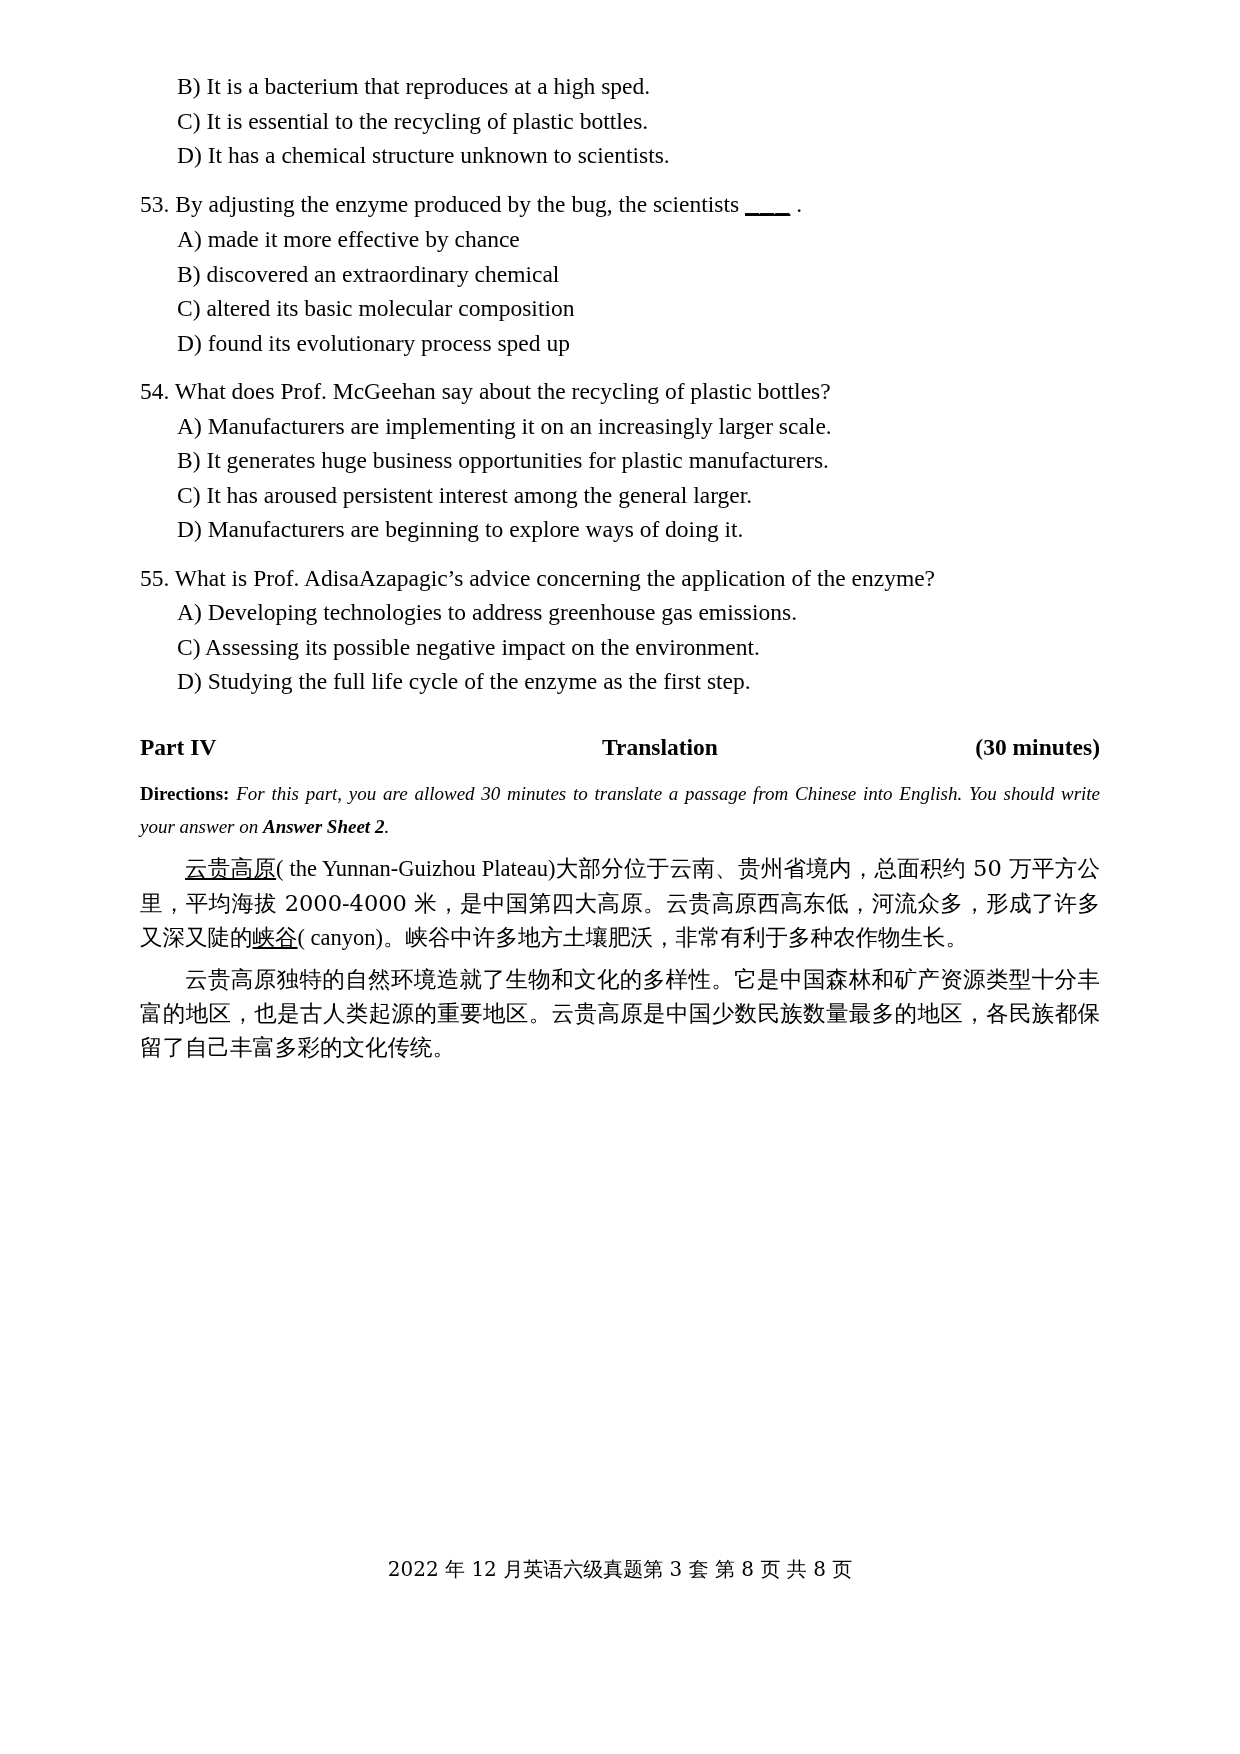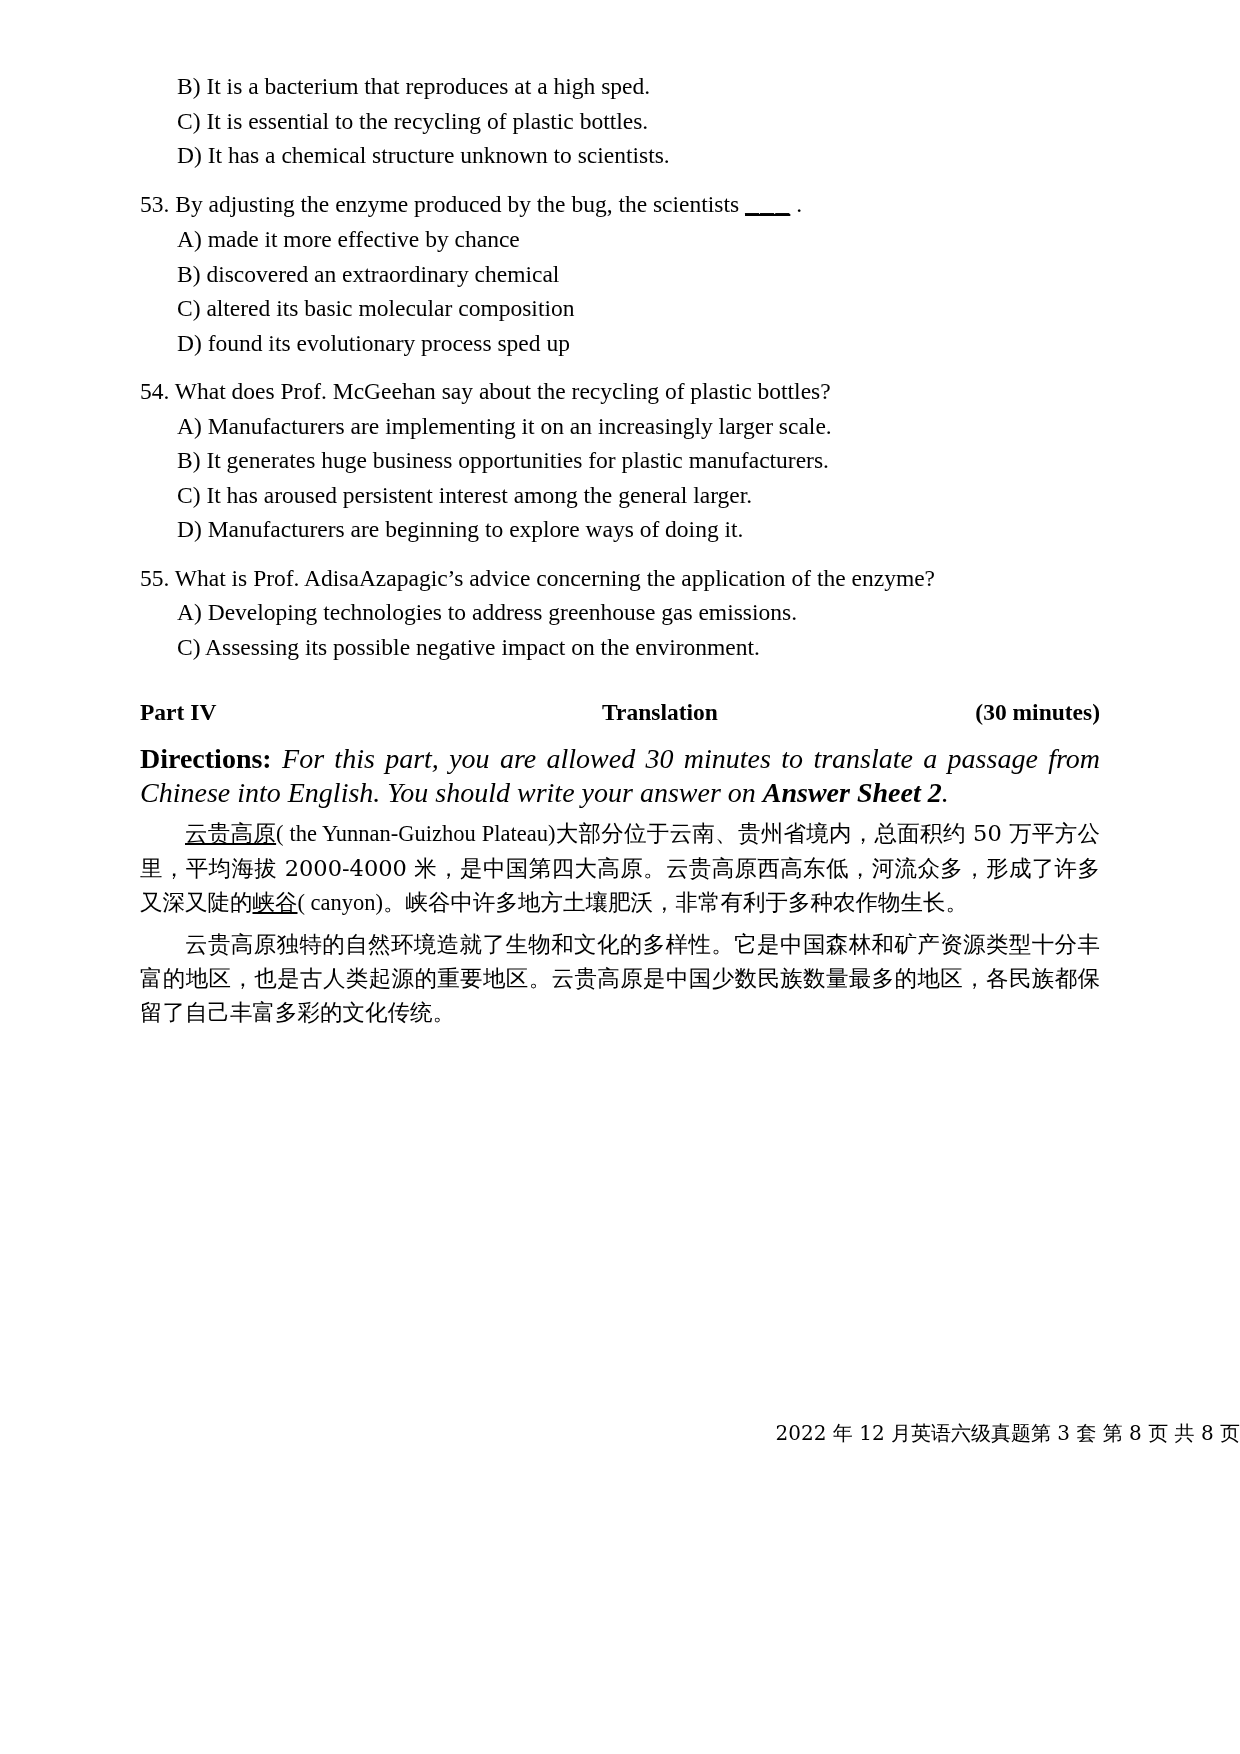--- a/index.html
+++ b/index.html
@@ -56,21 +56,21 @@
     font-weight: bold;
     font-size: 23.5px;
     margin-top: 35px;
     margin-bottom: 16px;
   }
   .part-head .ph-left { width: 330px; }
   .part-head .ph-mid  { flex: 1; text-align: center; }
   .part-head .ph-right { width: 250px; text-align: right; }
 
   .directions {
-    font-size: 28px;
+    font-size: 19px;
     line-height: 33.5px;
     text-align: justify;
     margin: 0 0 6px 0;
   }
   .directions b { font-weight: bold; }
   .directions i { font-style: italic; }
   .directions i b, .directions b i { font-style: italic; font-weight: bold; }
 
   
   .cn-para {
@@ -86,23 +86,23 @@
     font-family: "Liberation Serif", "DejaVu Serif", serif;
   }
   .cn-para .ul {
     text-decoration: underline;
   }
 
   
   .footer {
     position: absolute;
     left: 0;
-    top: 1420px;
+    top: 1556px;
     width: 1240px;
-    text-align: right;
+    text-align: center;
     font-size: 20px;
     font-family: "DejaVu Serif", "Liberation Serif", serif;
   }
 </style>
 </head>
 <body>
 
 <div class="page">
 
   <div class="mc-block first-group">
@@ -124,20 +124,21 @@
     <div class="q-line q-opt">A) Manufacturers are implementing it on an increasingly larger scale.</div>
     <div class="q-line q-opt">B) It generates huge business opportunities for plastic manufacturers.</div>
     <div class="q-line q-opt">C) It has aroused persistent interest among the general larger.</div>
     <div class="q-line q-opt">D) Manufacturers are beginning to explore ways of doing it.</div>
   </div>
 
   <div class="mc-block">
     <div class="q-line q-stem">55. What is Prof. AdisaAzapagic’s advice concerning the application of the enzyme?</div>
     <div class="q-line q-opt">A) Developing technologies to address greenhouse gas emissions.</div>
     <div class="q-line q-opt">C) Assessing its possible negative impact on the environment.</div>
+    <div class="q-line q-opt">D) Studying the full life cycle of the enzyme as the first step.</div>
   </div>
 
   <div class="part-head">
     <div class="ph-left">Part IV</div>
     <div class="ph-mid">Translation</div>
     <div class="ph-right">(30 minutes)</div>
   </div>
 
   <p class="directions"><b>Directions:</b> <i>For this part, you are allowed 30 minutes to translate a passage from Chinese into English. You should write your answer on </i><i><b>Answer Sheet 2</b></i><i>.</i></p>
 

